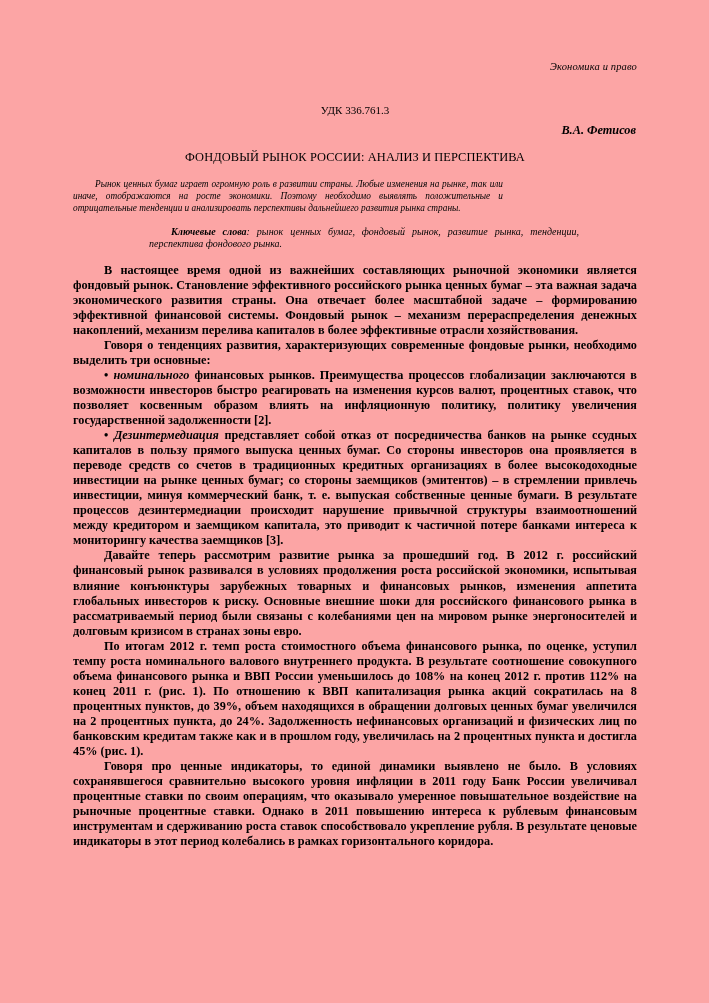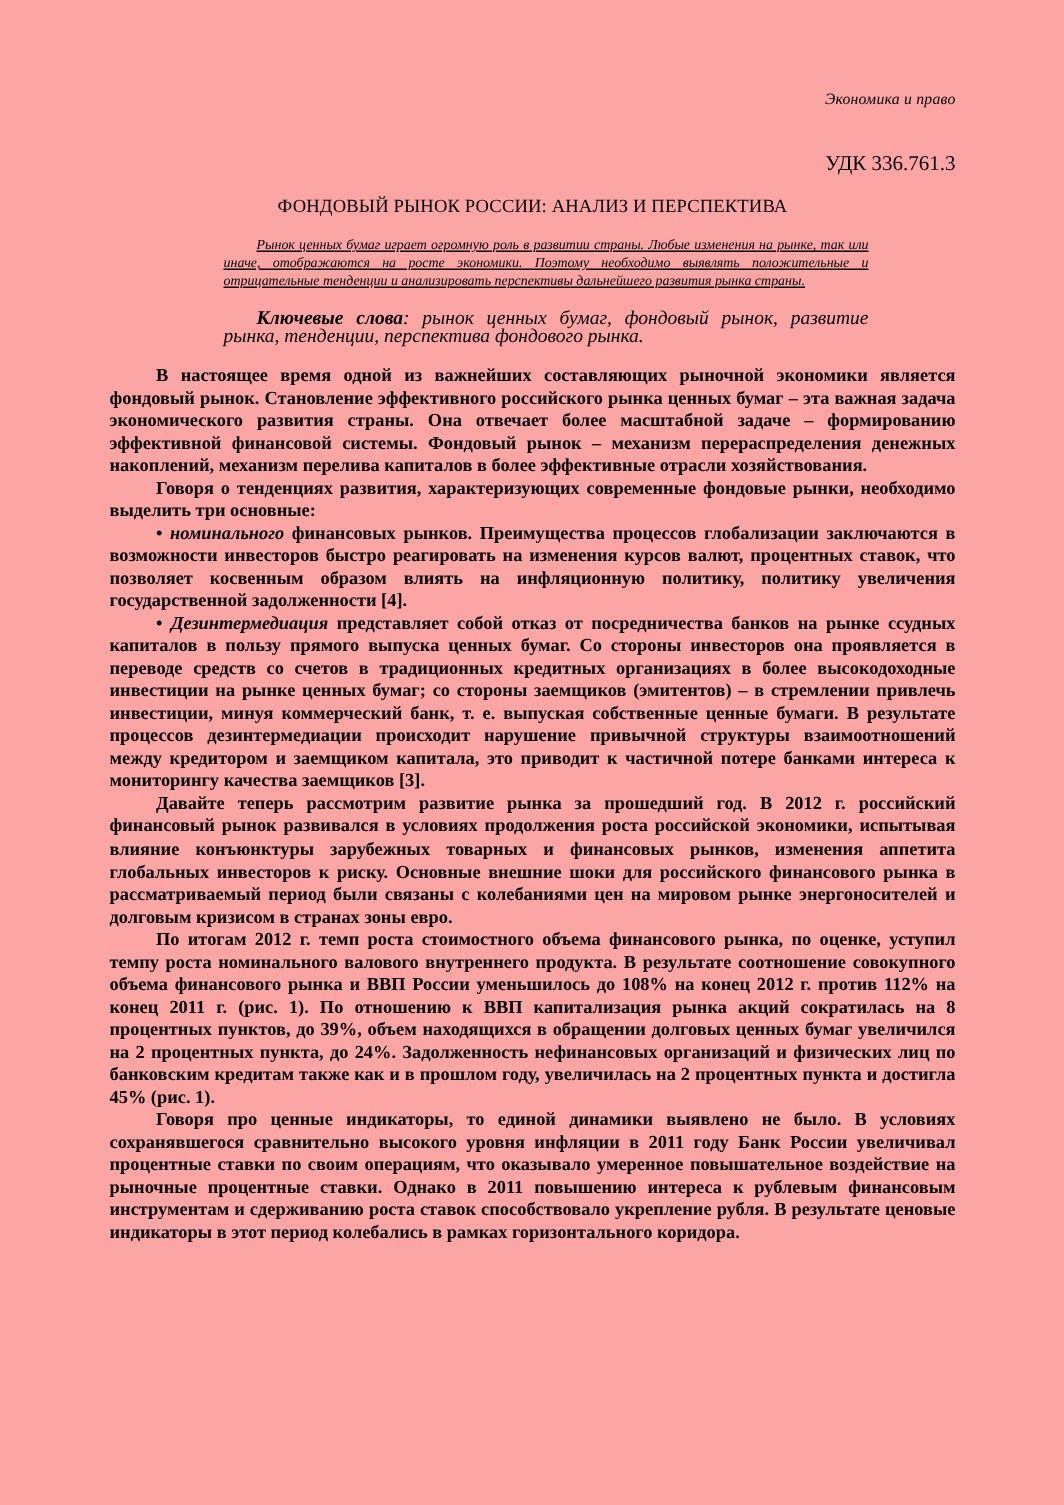--- a/index.html
+++ b/index.html
@@ -29,24 +29,24 @@
   .running-head {
     text-align: right;
     font-style: italic;
     font-size: 10.5px;
     line-height: 12px;
     padding-top: 61px;
     letter-spacing: 0.15px;
   }
 
   .udc {
-    font-size: 14px;
+    font-size: 11px;
     line-height: 14px;
     padding-top: 30px;
-    text-align: right;
+    text-align: center;
   }
 
   .author {
     text-align: right;
     font-weight: bold;
     font-style: italic;
     font-size: 12.3px;
     line-height: 14px;
     padding-top: 6px;
     padding-right: 1px;
@@ -56,36 +56,34 @@
     text-align: center;
     font-weight: normal;
     font-size: 12.4px;
     line-height: 15px;
     padding-top: 13px;
     letter-spacing: 0.1px;
   }
 
   .abstract {
     width: 430px;
-    margin-left: 76px;
     margin-top: 14px;
     font-style: italic;
     font-size: 9.3px;
     line-height: 11.9px;
     text-align: justify;
     text-indent: 22px;
-    text-decoration: underline;
   }
 
   .keywords {
     width: 430px;
     margin-left: 76px;
     margin-top: 11px;
     font-style: italic;
-    font-size: 13px;
+    font-size: 10px;
     line-height: 11.9px;
     text-align: justify;
     text-indent: 22px;
   }
   .keywords b {
     font-weight: bold;
     font-style: italic;
   }
 
   .body-text {
@@ -130,33 +128,34 @@
 <body>
 
 <div class="page">
 
   <div class="content">
 
     <div class="running-head">Экономика и право</div>
 
     <div class="udc">УДК 336.761.3</div>
 
+    <div class="author">В.А. Фетисов</div>
 
     <div class="doc-title">ФОНДОВЫЙ РЫНОК РОССИИ: АНАЛИЗ И ПЕРСПЕКТИВА</div>
 
     <div class="abstract">Рынок ценных бумаг играет огромную роль в развитии страны. Любые изменения на рынке, так или иначе, отображаются на росте экономики. Поэтому необходимо выявлять положительные и отрицательные тенденции и анализировать перспективы дальнейшего развития рынка страны.</div>
 
     <div class="keywords">
       <b>Ключевые слова</b><span>: </span><span>рынок ценных бумаг, фондовый рынок, развитие рынка, тенденции, перспектива фондового рынка.</span>
     </div>
 
     <div class="body-text">
         <p><span>В настоящее время одной из важнейших составляющих рыночной экономики является фондовый рынок. Становление эффективного российского рынка ценных бумаг – эта важная задача экономического развития страны. Она отвечает более масштабной задаче – формированию эффективной финансовой системы. Фондовый рынок – механизм перераспределения денежных накоплений, механизм перелива капиталов в более эффективные отрасли хозяйствования.</span></p>
         <p><span>Говоря о тенденциях развития, характеризующих современные фондовые рынки, необходимо выделить три основные:</span></p>
-        <p class="bullet"><span>•&nbsp;</span><em>номинального</em><span> финансовых рынков. Преимущества процессов глобализации заключаются в возможности инвесторов быстро реагировать на изменения курсов валют, процентных ставок, что позволяет косвенным образом влиять на инфляционную политику, политику увеличения государственной задолженности [4].</span></p>
+        <p class="bullet"><span>•&nbsp;</span><em>номинального</em><span> финансовых рынков. Преимущества процессов глобализации заключаются в возможности инвесторов быстро реагировать на изменения курсов валют, процентных ставок, что позволяет косвенным образом влиять на инфляционную политику, политику увеличения государственной задолженности [2].</span></p>
         <p class="bullet"><span>•&nbsp;</span><em>Дезинтермедиация</em><span> представляет собой отказ от посредничества банков на рынке ссудных капиталов в пользу прямого выпуска ценных бумаг. Со стороны инвесторов она проявляется в переводе средств со счетов в традиционных кредитных организациях в более высокодоходные инвестиции на рынке ценных бумаг; со стороны заемщиков (эмитентов) – в стремлении привлечь инвестиции, минуя коммерческий банк, т. е. выпуская собственные ценные бумаги. В результате процессов дезинтермедиации происходит нарушение привычной структуры взаимоотношений между кредитором и заемщиком капитала, это приводит к частичной потере банками интереса к мониторингу качества заемщиков [3].</span></p>
         <p><span>Давайте теперь рассмотрим развитие рынка за прошедший год. В 2012 г. российский финансовый рынок развивался в условиях продолжения роста российской экономики, испытывая влияние конъюнктуры зарубежных товарных и финансовых рынков, изменения аппетита глобальных инвесторов к риску. Основные внешние шоки для российского финансового рынка в рассматриваемый период были связаны с колебаниями цен на мировом рынке энергоносителей и долговым кризисом в странах зоны евро.</span></p>
         <p><span>По итогам 2012 г. темп роста стоимостного объема финансового рынка, по оценке, уступил темпу роста номинального валового внутреннего продукта. В результате соотношение совокупного объема финансового рынка и ВВП России уменьшилось до 108% на конец 2012 г. против 112% на конец 2011 г. (рис. 1). По отношению к ВВП капитализация рынка акций сократилась на 8 процентных пунктов, до 39%, объем находящихся в обращении долговых ценных бумаг увеличился на 2 процентных пункта, до 24%. Задолженность нефинансовых организаций и физических лиц по банковским кредитам также как и в прошлом году, увеличилась на 2 процентных пункта и достигла 45% (рис. 1).</span></p>
         <p><span> Говоря про ценные индикаторы, то единой динамики выявлено не было. В условиях сохранявшегося сравнительно высокого уровня инфляции в 2011 году Банк России увеличивал процентные ставки по своим операциям, что оказывало умеренное повышательное воздействие на рыночные процентные ставки. Однако в 2011 повышению интереса к рублевым финансовым инструментам и сдерживанию роста ставок способствовало укрепление рубля. В результате ценовые индикаторы в этот период колебались в рамках горизонтального коридора.</span></p>
       </div>
 
   </div>
 
 
 </div>

